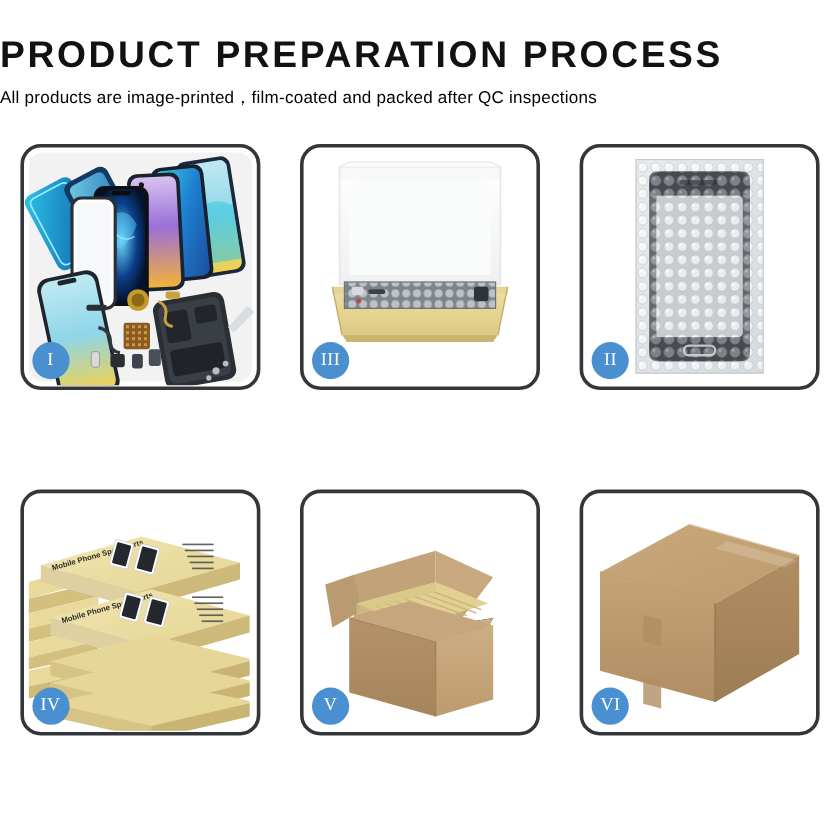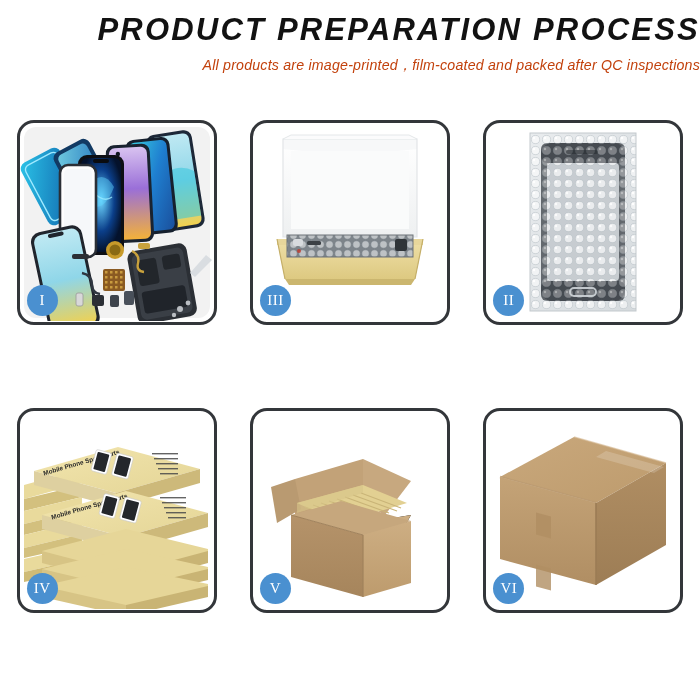--- a/index.html
+++ b/index.html
@@ -1,27 +1,27 @@
 <!DOCTYPE html>
 <html><head>
 <meta charset="utf-8">
 <style>
   html,body{margin:0;padding:0;}
   body{
     width:700px;height:700px;background:#ffffff;
     font-family:"Liberation Sans","DejaVu Sans",sans-serif;
     overflow:hidden;position:relative;
   }
-  .header{text-align:right;padding-top:14px;font-style:italic;}
+  .header{text-align:left;padding-top:30px;}
   .title{
     font-size:31px;font-weight:bold;letter-spacing:2.2px;color:#121212;
     line-height:1.05;white-space:nowrap;
   }
   .subtitle{
-    font-size:14.2px;color:#c2410c;margin-top:9px;letter-spacing:.2px;
+    font-size:14.2px;color:#000000;margin-top:9px;letter-spacing:.2px;
     white-space:nowrap;
   }
   .grid{
     position:absolute;left:0;top:120px;width:700px;
     display:grid;grid-template-columns:repeat(3,1fr);
     grid-template-rows:288px 288px;
     justify-items:center;
   }
   .panel{
     position:relative;width:200px;height:205px;

